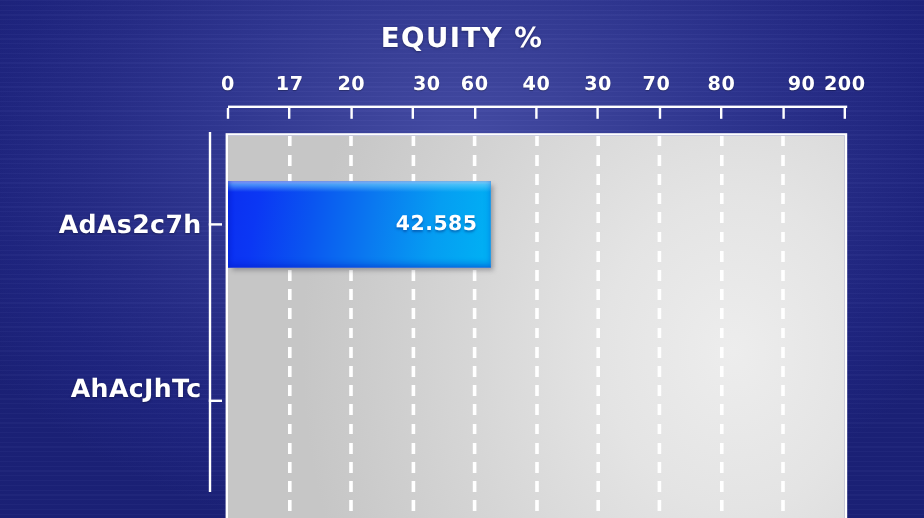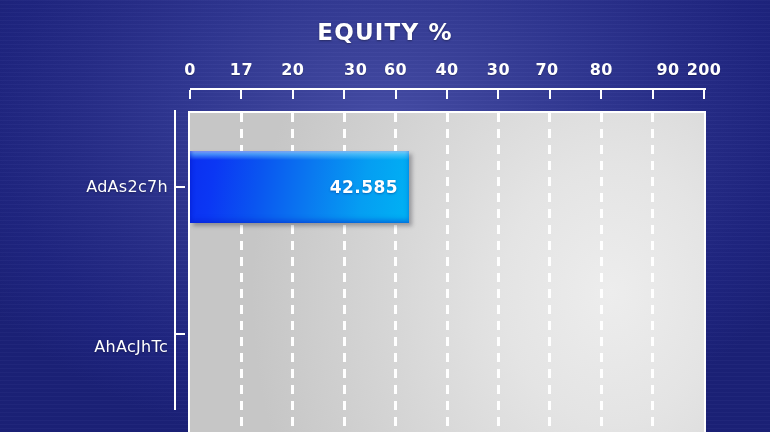--- a/index.html
+++ b/index.html
@@ -117,22 +117,22 @@
     width: 11px;
     height: 2px;
     background: #ffffff;
     z-index: 6;
   }
   .y-tick-label {
     position: absolute;
     right: 602px;            
     text-align: right;
     color: #ffffff;
-    font-size: 16px;
-    font-weight: normal;
+    font-size: 21px;
+    font-weight: bold;
     letter-spacing: 0.3px;
     line-height: 24px;
     white-space: nowrap;
     text-shadow: 0 1px 2px rgba(0,0,0,0.35);
     z-index: 6;
   }
 
   
   #plot-area {
     position: absolute;
@@ -257,14 +257,14 @@
       <div class="bar-row" style="top: 37.75px; height: 72px;">
         <div class="bar" style="width: 218.887px;">
           <span class="bar-value">42.585</span>
         </div>
       </div>
     </div>
 
 <div class="y-axis-tick" style="top: 185.75px;"></div>
     <div class="y-tick-label" style="top: 174.75px;">AdAs2c7h</div>
     <div class="y-axis-tick" style="top: 333.25px;"></div>
-    <div class="y-tick-label" style="top: 335px;">AhAcJhTc</div>
+    <div class="y-tick-label" style="top: 312px;">AhAcJhTc</div>
   </div>
 
 </body></html>

